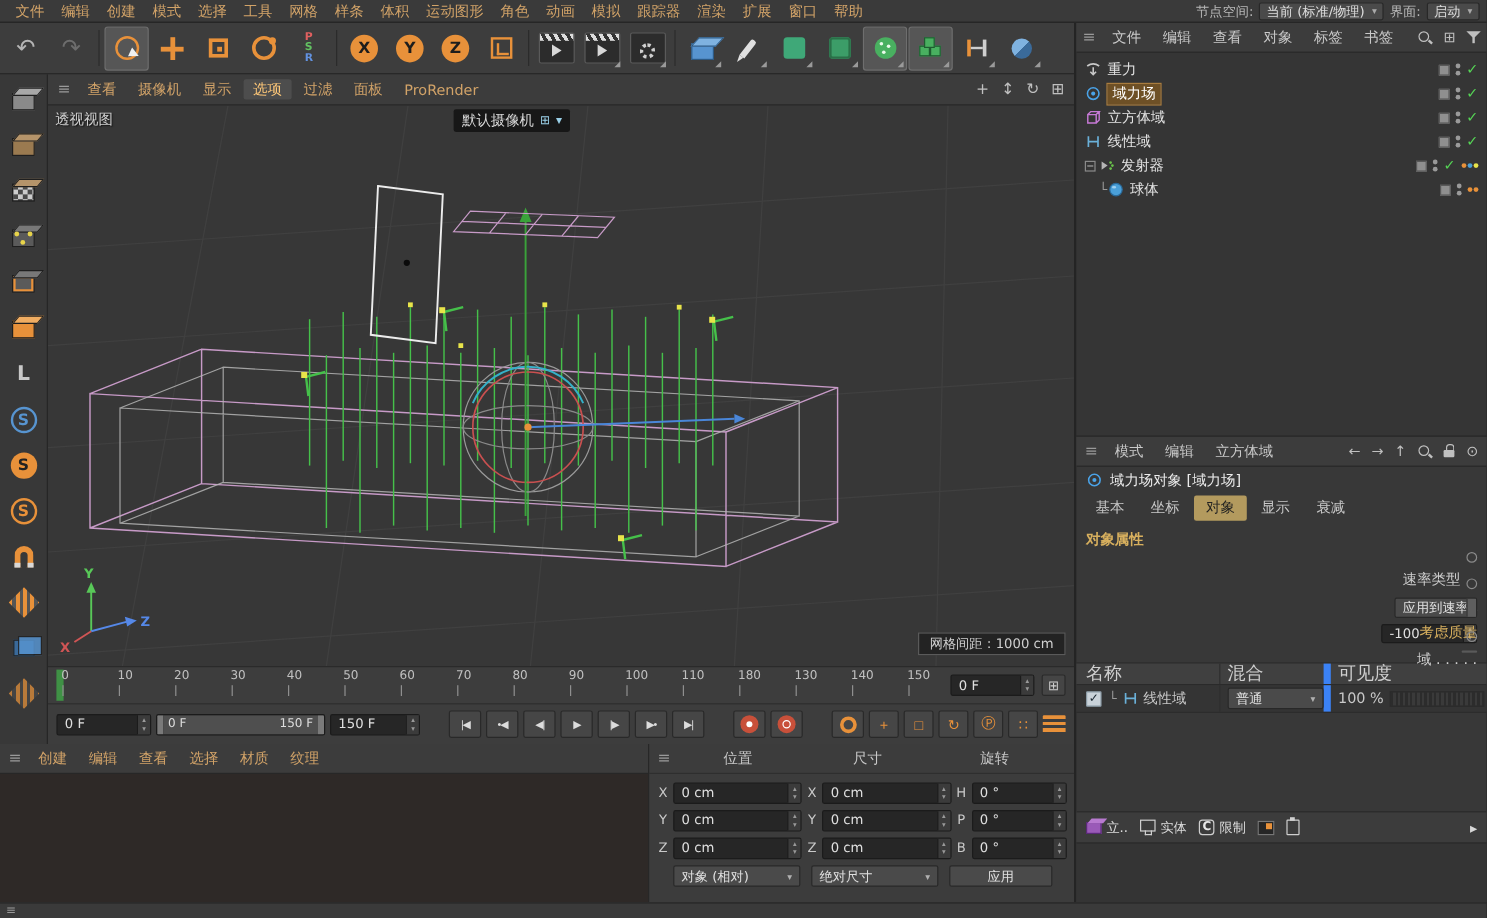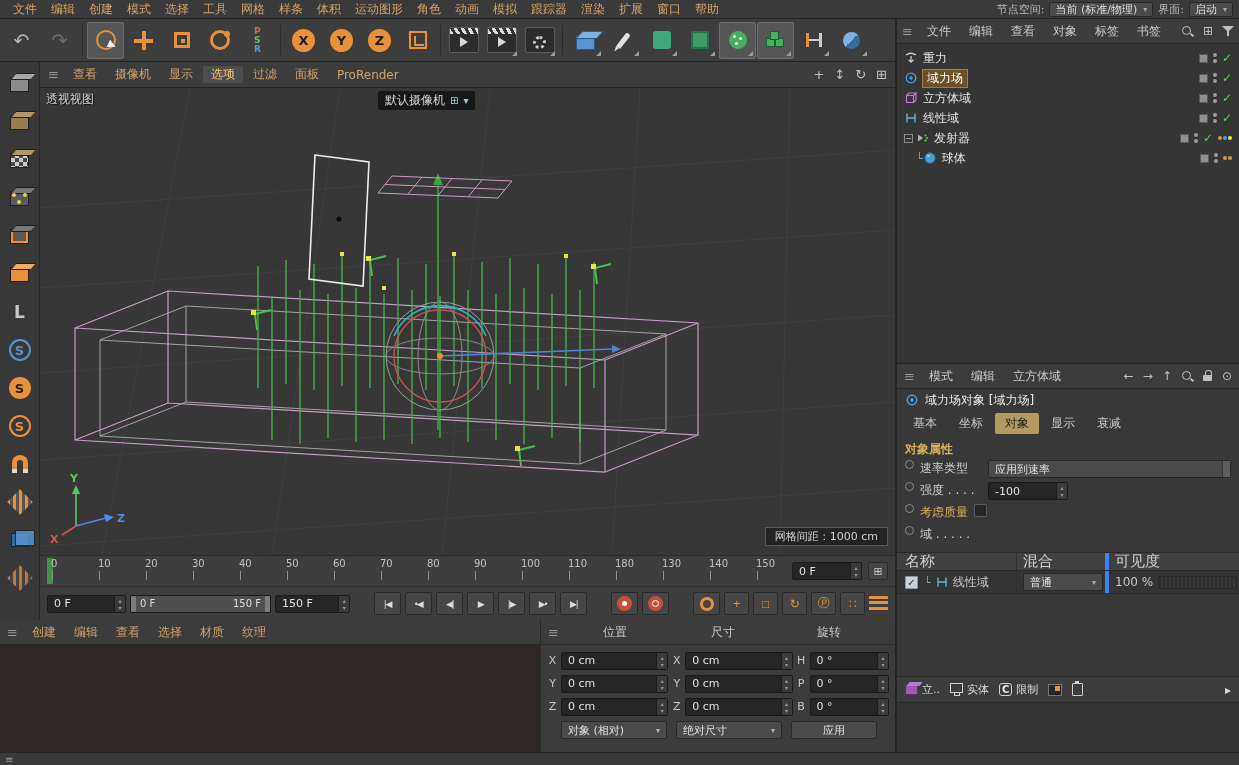--- a/index.html
+++ b/index.html
@@ -197,33 +197,33 @@
   .expander { width:9px; height:9px; border:1px solid #8a8a8a; color:#ccc; font-size:8px; line-height:7px; text-align:center; margin-right:2px; }
 
   
   .am { position:absolute; left:897px; top:363px; width:342px; height:389px; background:#383838; border-top:1px solid #232323; }
   .am .pmenu .mi { color:#c9c9c9; }
   .am-title { display:flex; align-items:center; gap:6px; height:22px; padding:0 8px; color:#ececec; }
   .am-tabs { display:flex; align-items:center; gap:2px; height:24px; padding:0 6px; }
   .tab { padding:2px 10px; color:#c8c8c8; border-radius:2px; }
   .tab.active { background:#b39a5e; color:#222; }
   .sec-title { color:#d8b05e; font-weight:bold; padding:6px 8px 2px 8px; }
-  .arow { display:flex; align-items:flex-start; height:22px; padding:0 8px; gap:6px; }
+  .arow { display:flex; align-items:flex-end; height:22px; padding:0 8px; gap:6px;flex-direction:column; }
   .kfdot { width:9px; height:9px; border:1.5px solid #8a8a8a; border-radius:50%; flex:none; }
   .albl { color:#cfcfcf; white-space:nowrap; }
   .albl.w60 { width:62px; }
   .albl.amber { color:#d8b05e; }
   .dd-wide { flex:1; }
   .dd-wide::after { content:""; position:absolute; right:0; top:0; bottom:0; width:7px; background:#5e5e5e; border-left:1px solid #333; }
   .checkbox { width:13px; height:13px; background:#262626; border:1px solid #5a5a5a; border-radius:1px; }
   .checkbox.checked { background:#c9d2d9; color:#1d2a33; font-size:10px; font-weight:bold; display:flex; align-items:center; justify-content:center; border-color:#8a9aa5; }
   .ftab { margin-top:4px; border-top:1px solid #2a2a2a; border-bottom:1px solid #2a2a2a; }
   .fhead { display:flex; align-items:center; height:18px; background:#404040; font-size:15px; color:#cfcfcf; border-bottom:1px solid #2a2a2a; }
   .fc1 { width:120px; padding-left:8px; border-right:1px solid #2f2f2f; align-self:stretch; display:flex; align-items:center; gap:4px; }
-  .fc2 { width:92px; padding-left:6px; border-right:4px solid #3b82f6; align-self:stretch; display:flex; align-items:center; }
+  .fc2 { width:92px; padding-left:6px; border-right:6px solid #3b82f6; align-self:stretch; display:flex; align-items:center; }
   .fc3 { flex:1; padding-left:6px; display:flex; align-items:center; gap:5px; }
   .frow { display:flex; align-items:center; height:22px; background:#343434; }
   .hatchbar { flex:1; height:13px; margin-right:2px; background:repeating-linear-gradient(90deg,#2c2c2c 0 2px,#3a3a3a 2px 4px); border:1px solid #2a2a2a; }
   .am-bottom { position:absolute; left:0; right:0; top:312px; height:26px; background:#3c3c3c;
     border-top:1px solid #2a2a2a; display:flex; align-items:center; gap:10px; padding:0 8px; }
   .ab-btn { display:flex; align-items:center; gap:4px; color:#dcdcdc; font-size:11px; }
   .pcube { width:13px; height:10px; background:#9a5ab8; border:1px solid #5a2a78; position:relative; }
   .pcube::before { content:""; position:absolute; left:2px; top:-4px; width:13px; height:4px; background:#b87ad0; transform:skewX(-40deg); }
   .monitor { width:13px; height:10px; border:1.5px solid #cfcfcf; position:relative; margin-bottom:3px; }
   .monitor::after { content:""; position:absolute; left:3px; bottom:-4px; width:4px; height:3px; border-bottom:1.5px solid #cfcfcf; border-left:1.5px solid #cfcfcf; border-right:1.5px solid #cfcfcf; }

